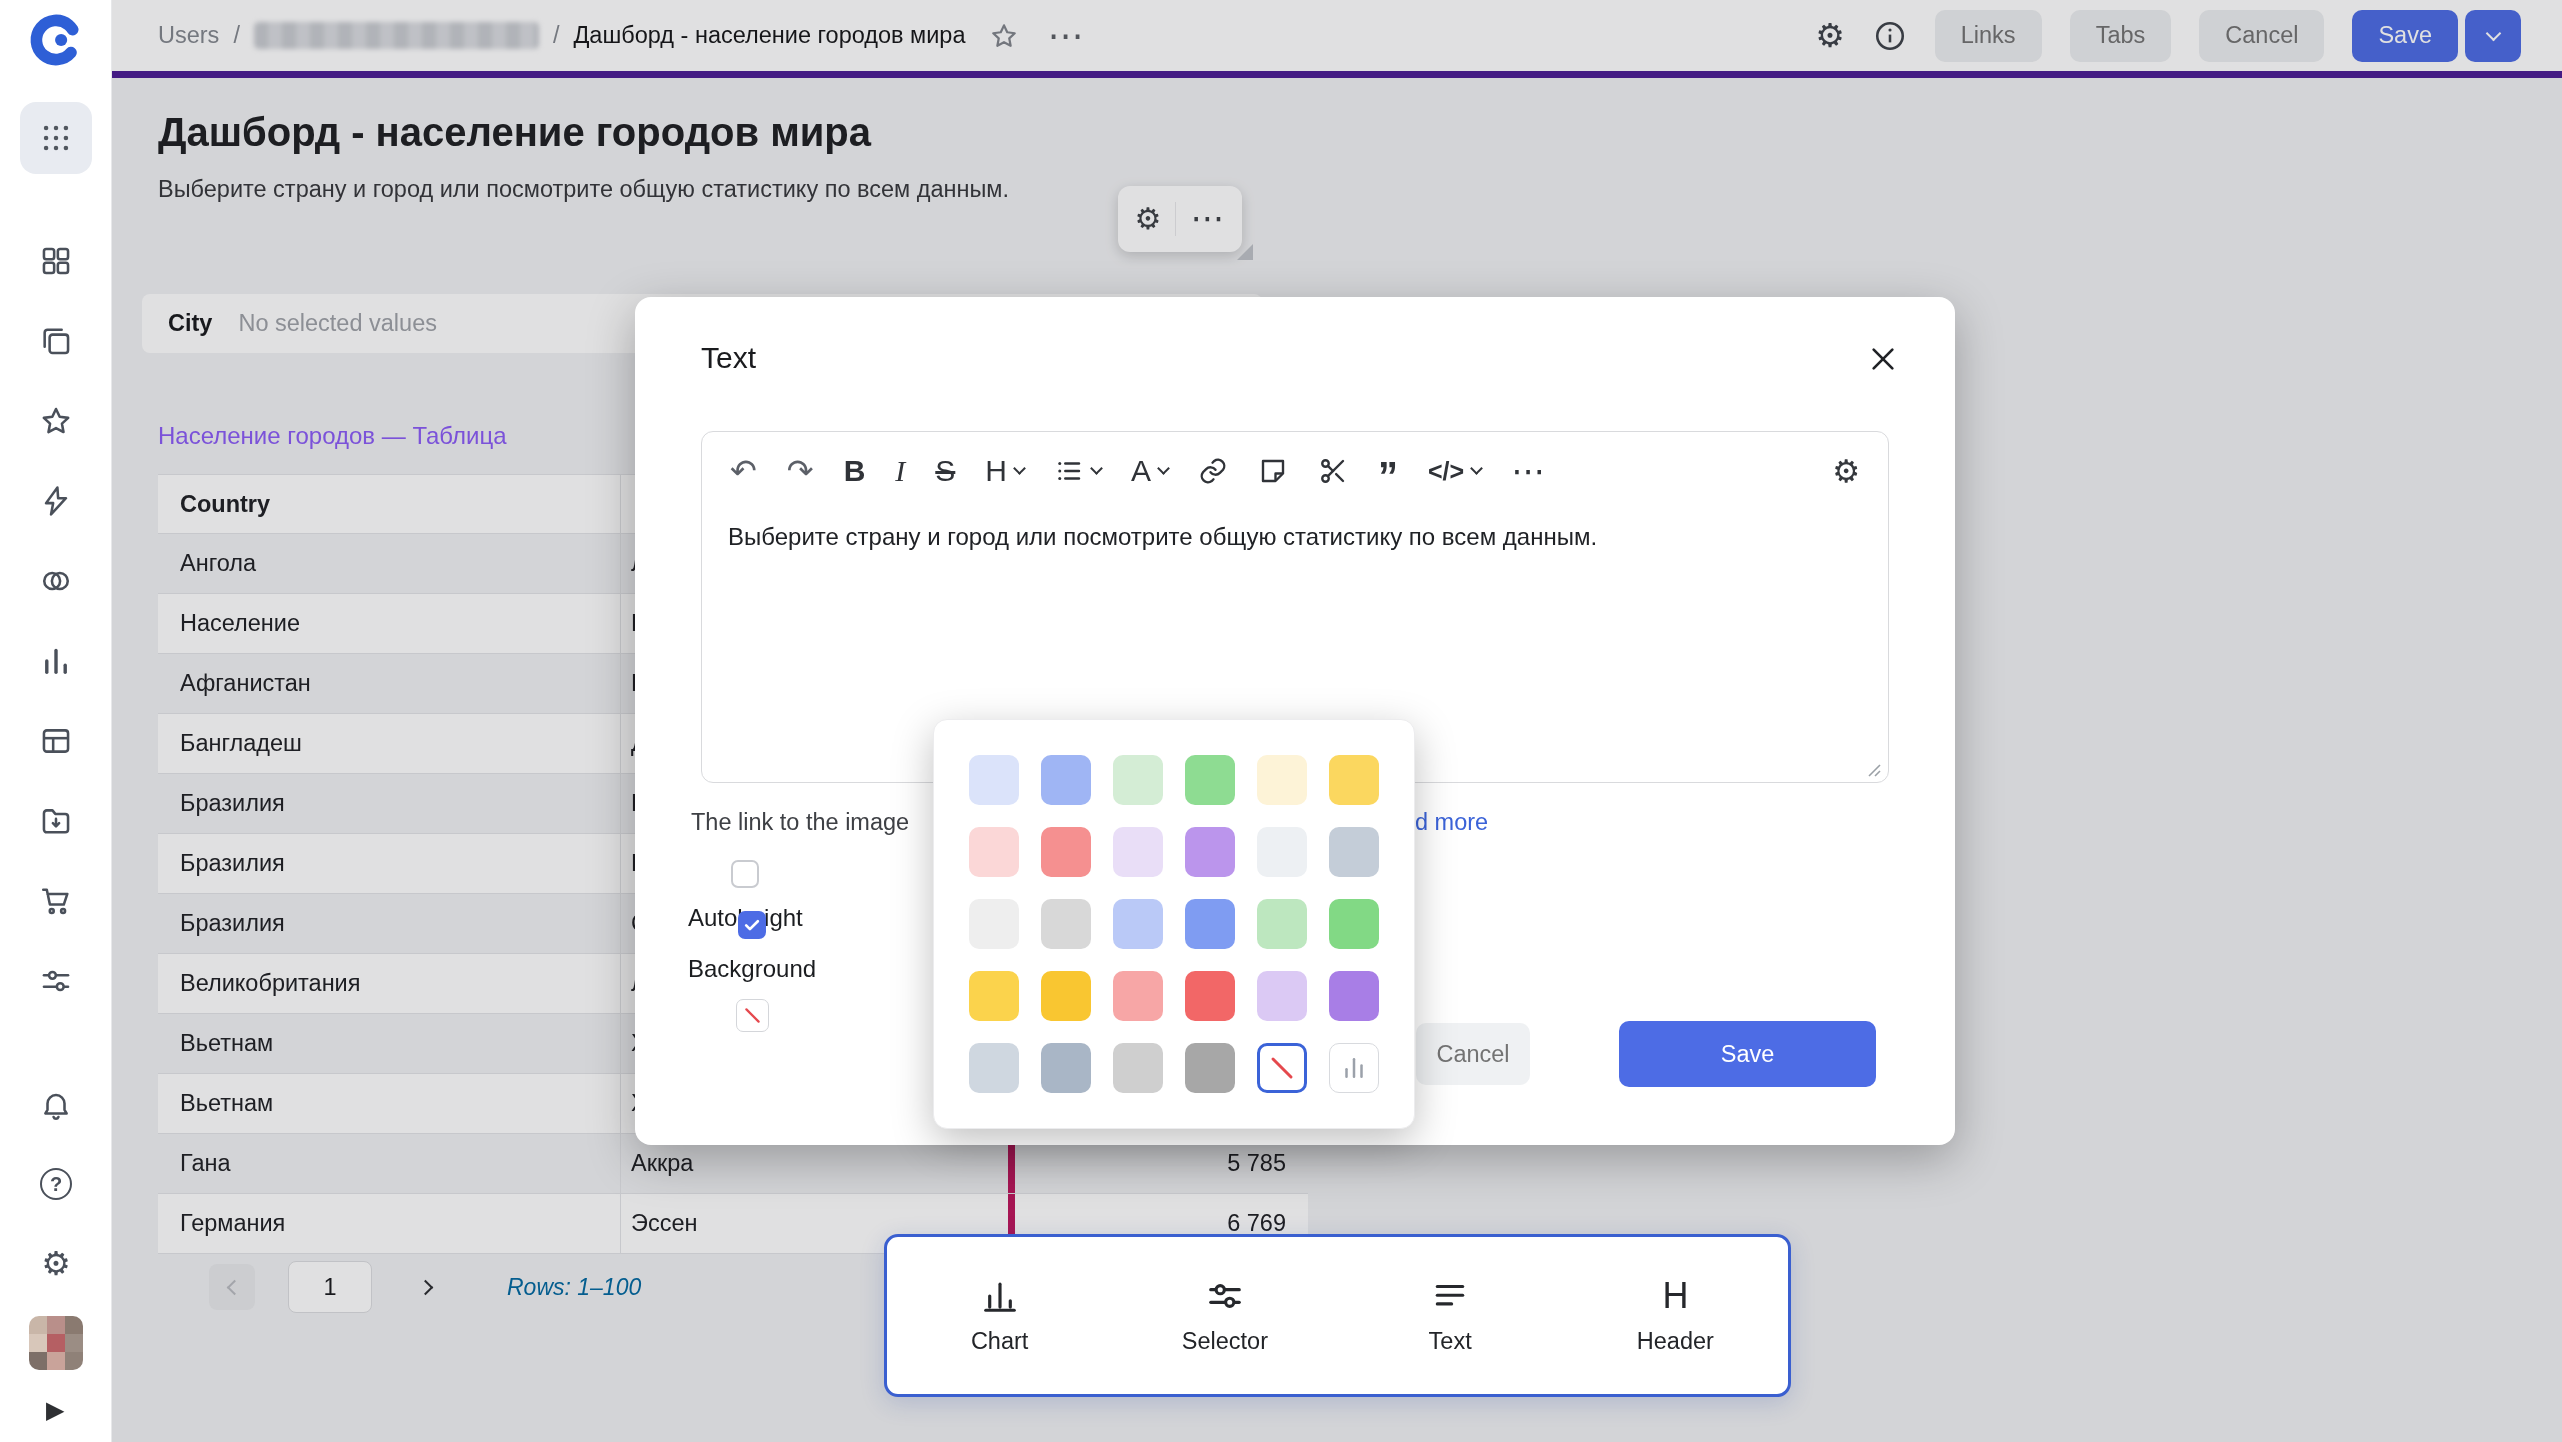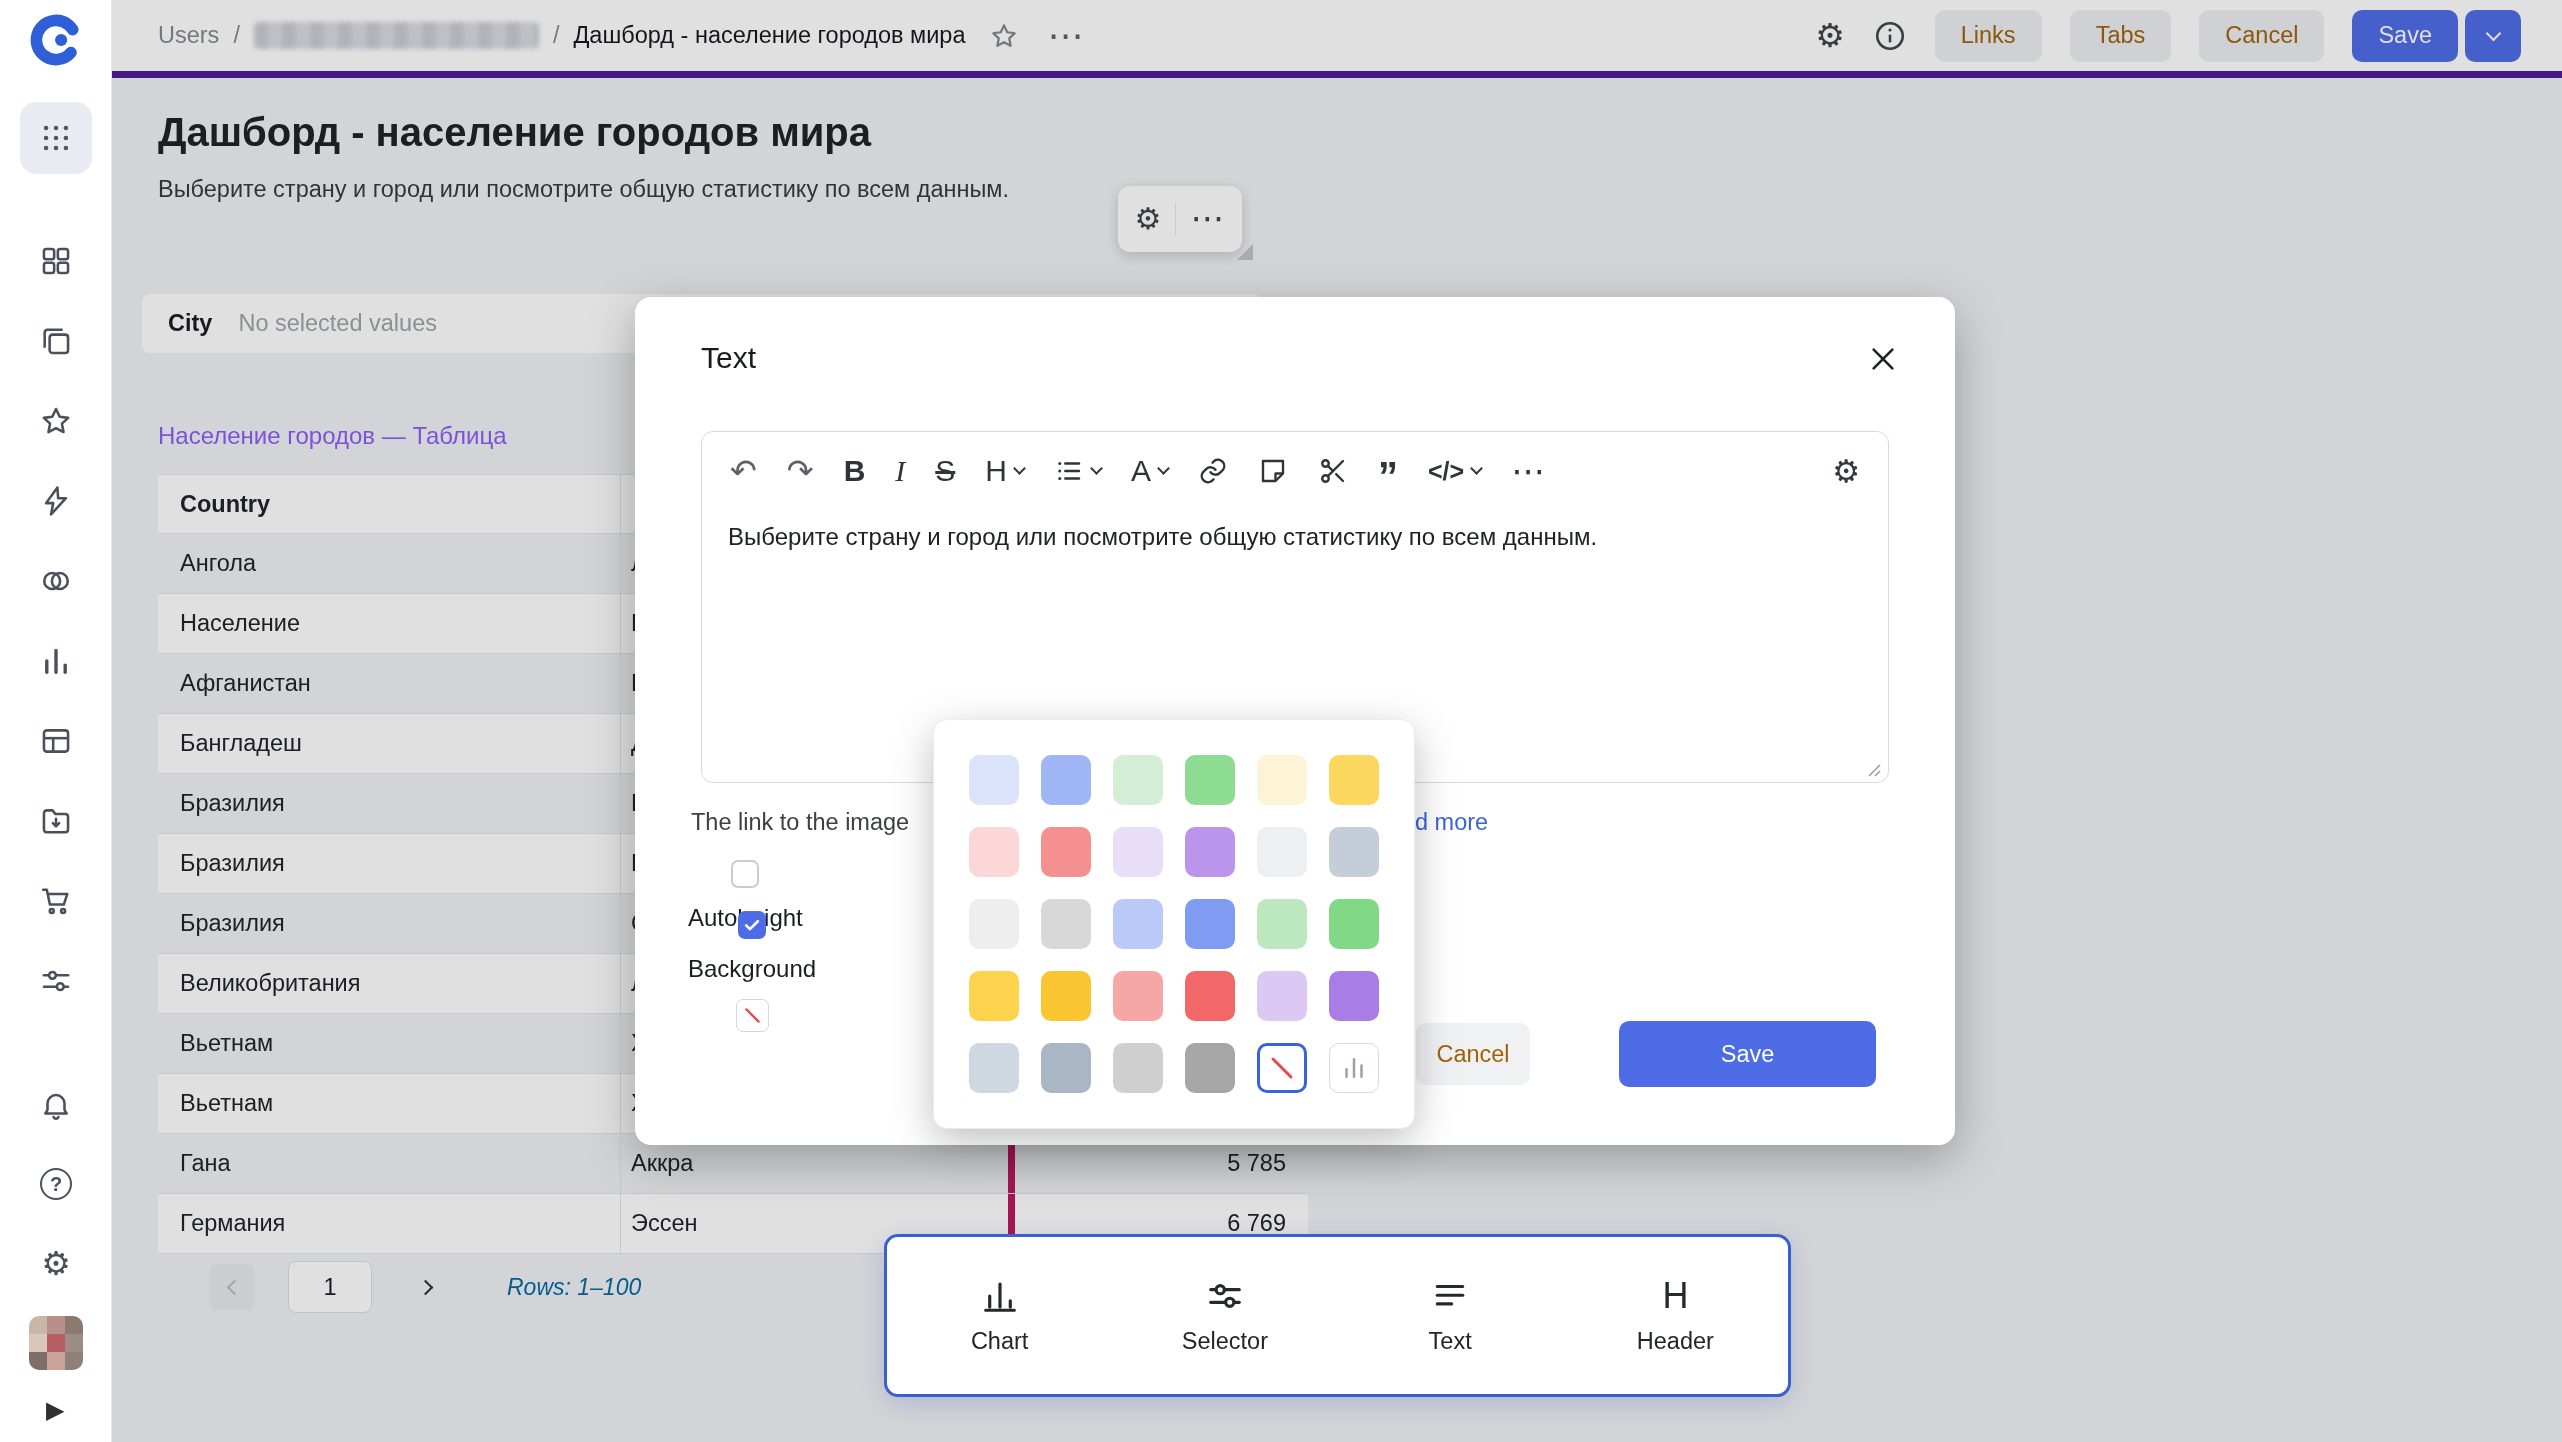--- a/index.html
+++ b/index.html
@@ -33,21 +33,21 @@
   .crumb-root,.crumb-sep{color:#84888f;}
   .crumb-cur{color:#17181a;}
   .redacted{width:285px;height:27px;border-radius:5px;display:inline-block;
             background:repeating-linear-gradient(90deg,#c9ccd1 0 14px,#dadce0 14px 28px);
             filter:blur(2.5px);}
   .crumb-star{margin-left:10px;color:#82868d;}
   .crumb-dots{font-size:36px;color:#5c6066;line-height:0.5;margin-left:14px;letter-spacing:2px;}
   .hright{margin-left:auto;display:flex;align-items:center;gap:28px;}
   .hicon{color:#3f434a;}
   .btn{border:none;height:52px;border-radius:10px;font-size:23.5px;
-       font-family:inherit;padding:0 26px;background:#eceef0;color:#a16207;cursor:pointer;}
+       font-family:inherit;padding:0 26px;background:#eceef0;color:#737373;cursor:pointer;}
   .btn.primary{background:var(--accent);color:#fff;}
   .savegroup{display:flex;gap:7px;align-items:center;}
   .chevbtn{width:56px;height:52px;border:none;border-radius:10px;background:var(--accent);
            display:flex;align-items:center;justify-content:center;cursor:pointer;}
   .chev{display:inline-block;width:11px;height:11px;border-right:2.6px solid currentColor;
         border-bottom:2.6px solid currentColor;transform:rotate(45deg);}
   .chevbtn .chev{color:#fff;margin-top:-5px;}
 
   
   .content{position:absolute;left:112px;top:78px;right:0;bottom:0;}

